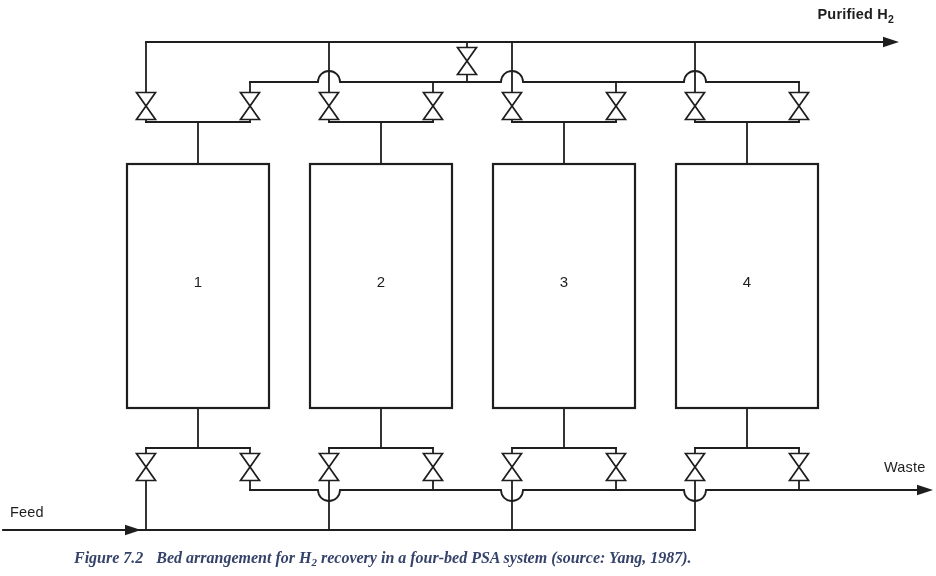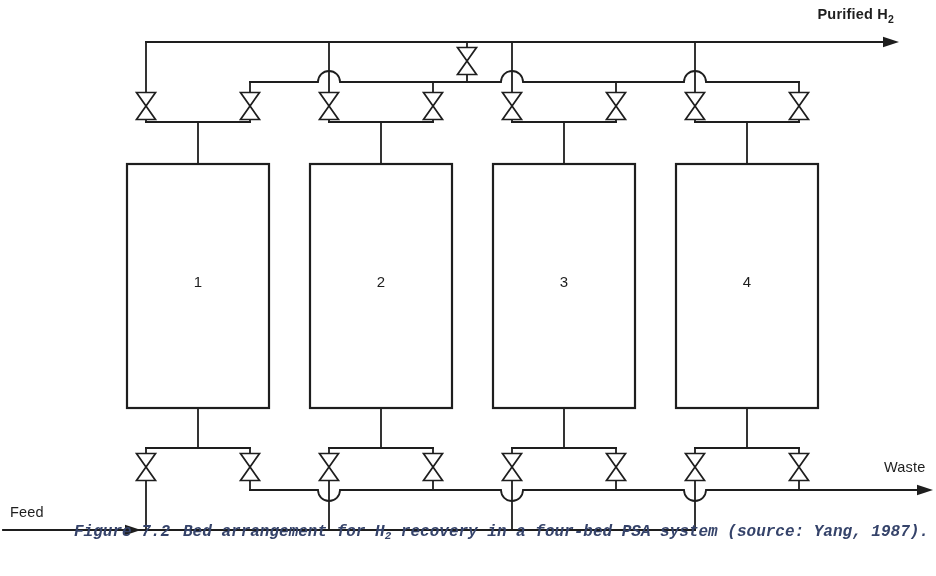--- a/index.html
+++ b/index.html
@@ -27,22 +27,22 @@
   }
   .flow-label .subscript{
     font-size:10.5px;
     vertical-align:-4px;
   }
   .lbl-purified{top:6px;right:42px;font-weight:bold;}
   .lbl-feed{left:10px;top:504px;}
   .lbl-waste{left:884px;top:459px;}
   .caption{
     position:absolute;
-    left:74px;top:523px;
-    font-family:Liberation Mono, monospace;
+    left:74px;top:549px;
+    font-family:Liberation Serif, serif;
     font-style:italic;
     font-weight:bold;
     font-size:16px;
     color:var(--color-caption);
     white-space:nowrap;
   }
   .caption .caption-figure{margin-right:13px;}
   .caption .subscript{
     font-size:11px;
     vertical-align:-3px;

